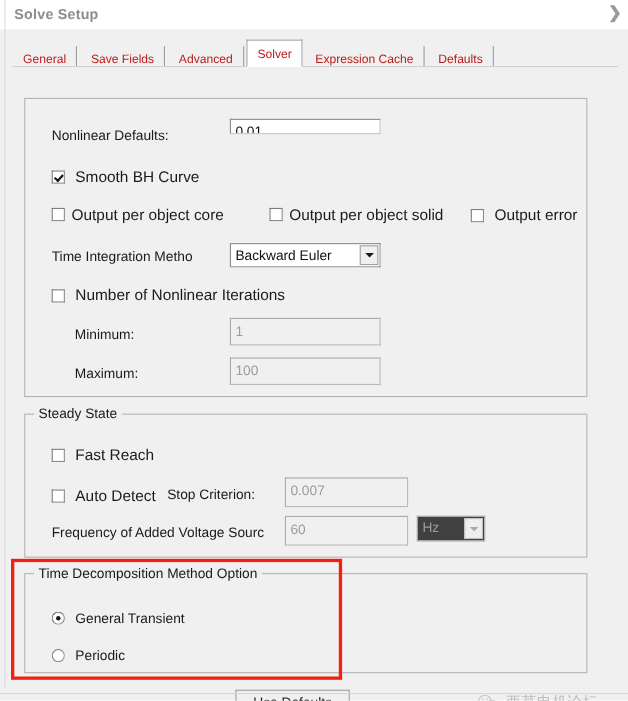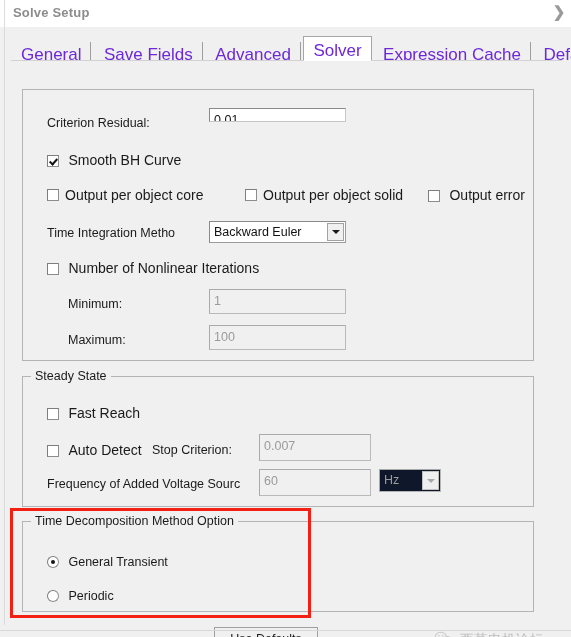--- a/index.html
+++ b/index.html
@@ -76,22 +76,22 @@
     height: 25px;
     white-space: nowrap;
   }
   .tab {
     display: inline-block;
     position: relative;
     height: 19px;
     padding: 3px 9px 2px 9px;
     background: #f0f0f0;
     border-right: 1px solid #9d9d9d;
-    font-size: 17px;
-    color: #6d28d9;
+    font-size: 11px;
+    color: #b91c1c;
     line-height: 19px;
     vertical-align: bottom;
     box-sizing: border-box;
   }
   .tab:first-child { border-left: 1px solid #f0f0f0; }
   .tab.active {
     height: 25px;
     background: #ffffff;
     border: 1px solid #a6a6a6;
     border-bottom: 1px solid #ffffff;
@@ -191,21 +191,21 @@
   .combo .arrow {
     position: absolute;
     left: 50%; top: 50%;
     margin-left: -4px; margin-top: -2px;
     width: 0; height: 0;
     border-left: 4px solid transparent;
     border-right: 4px solid transparent;
     border-top: 4px solid #1a1a1a;
   }
   .combo.disabled {
-    background: #0f172a;
+    background: #404040;
     border-color: #b5b5b5;
     border-top-color: #a8a8a8;
     border-left-color: #a8a8a8;
   }
   .combo.disabled .combo-text { color: #9b9b9b; }
   .combo.disabled .combo-btn { background: #efefef; border-color: #c0c0c0; }
   .combo.disabled .arrow { border-top-color: #a9a9a9; }
 
   
   .cb-wrap {
@@ -351,21 +351,21 @@
     <span class="tab">Advanced</span>
     <span class="tab active">Solver</span>
     <span class="tab">Expression Cache</span>
     <span class="tab">Defaults</span>
   </div>
 
   <div class="tabpanel"></div>
 
   <div class="groupbox gb-main"></div>
 
-  <div class="lbl" style="left:47px; top:88px;">Criterion Residual:</div>
+  <div class="lbl" style="left:47px; top:88px;">Nonlinear Defaults:</div>
   <div class="textbox" style="left:209px; top:81px; width:137px; height:14px;">0.01</div>
 
   <div class="cb-wrap" style="left:47px; top:125px;">
     <span class="cb-box checked"></span>
     <span class="cb-label">Smooth BH Curve</span>
   </div>
 
   <div class="cb-wrap" style="left:47px; top:160px;">
     <span class="cb-box"></span>
     <span class="cb-clip" style="left:18px; top:0px; width:138px; height:16px;">

